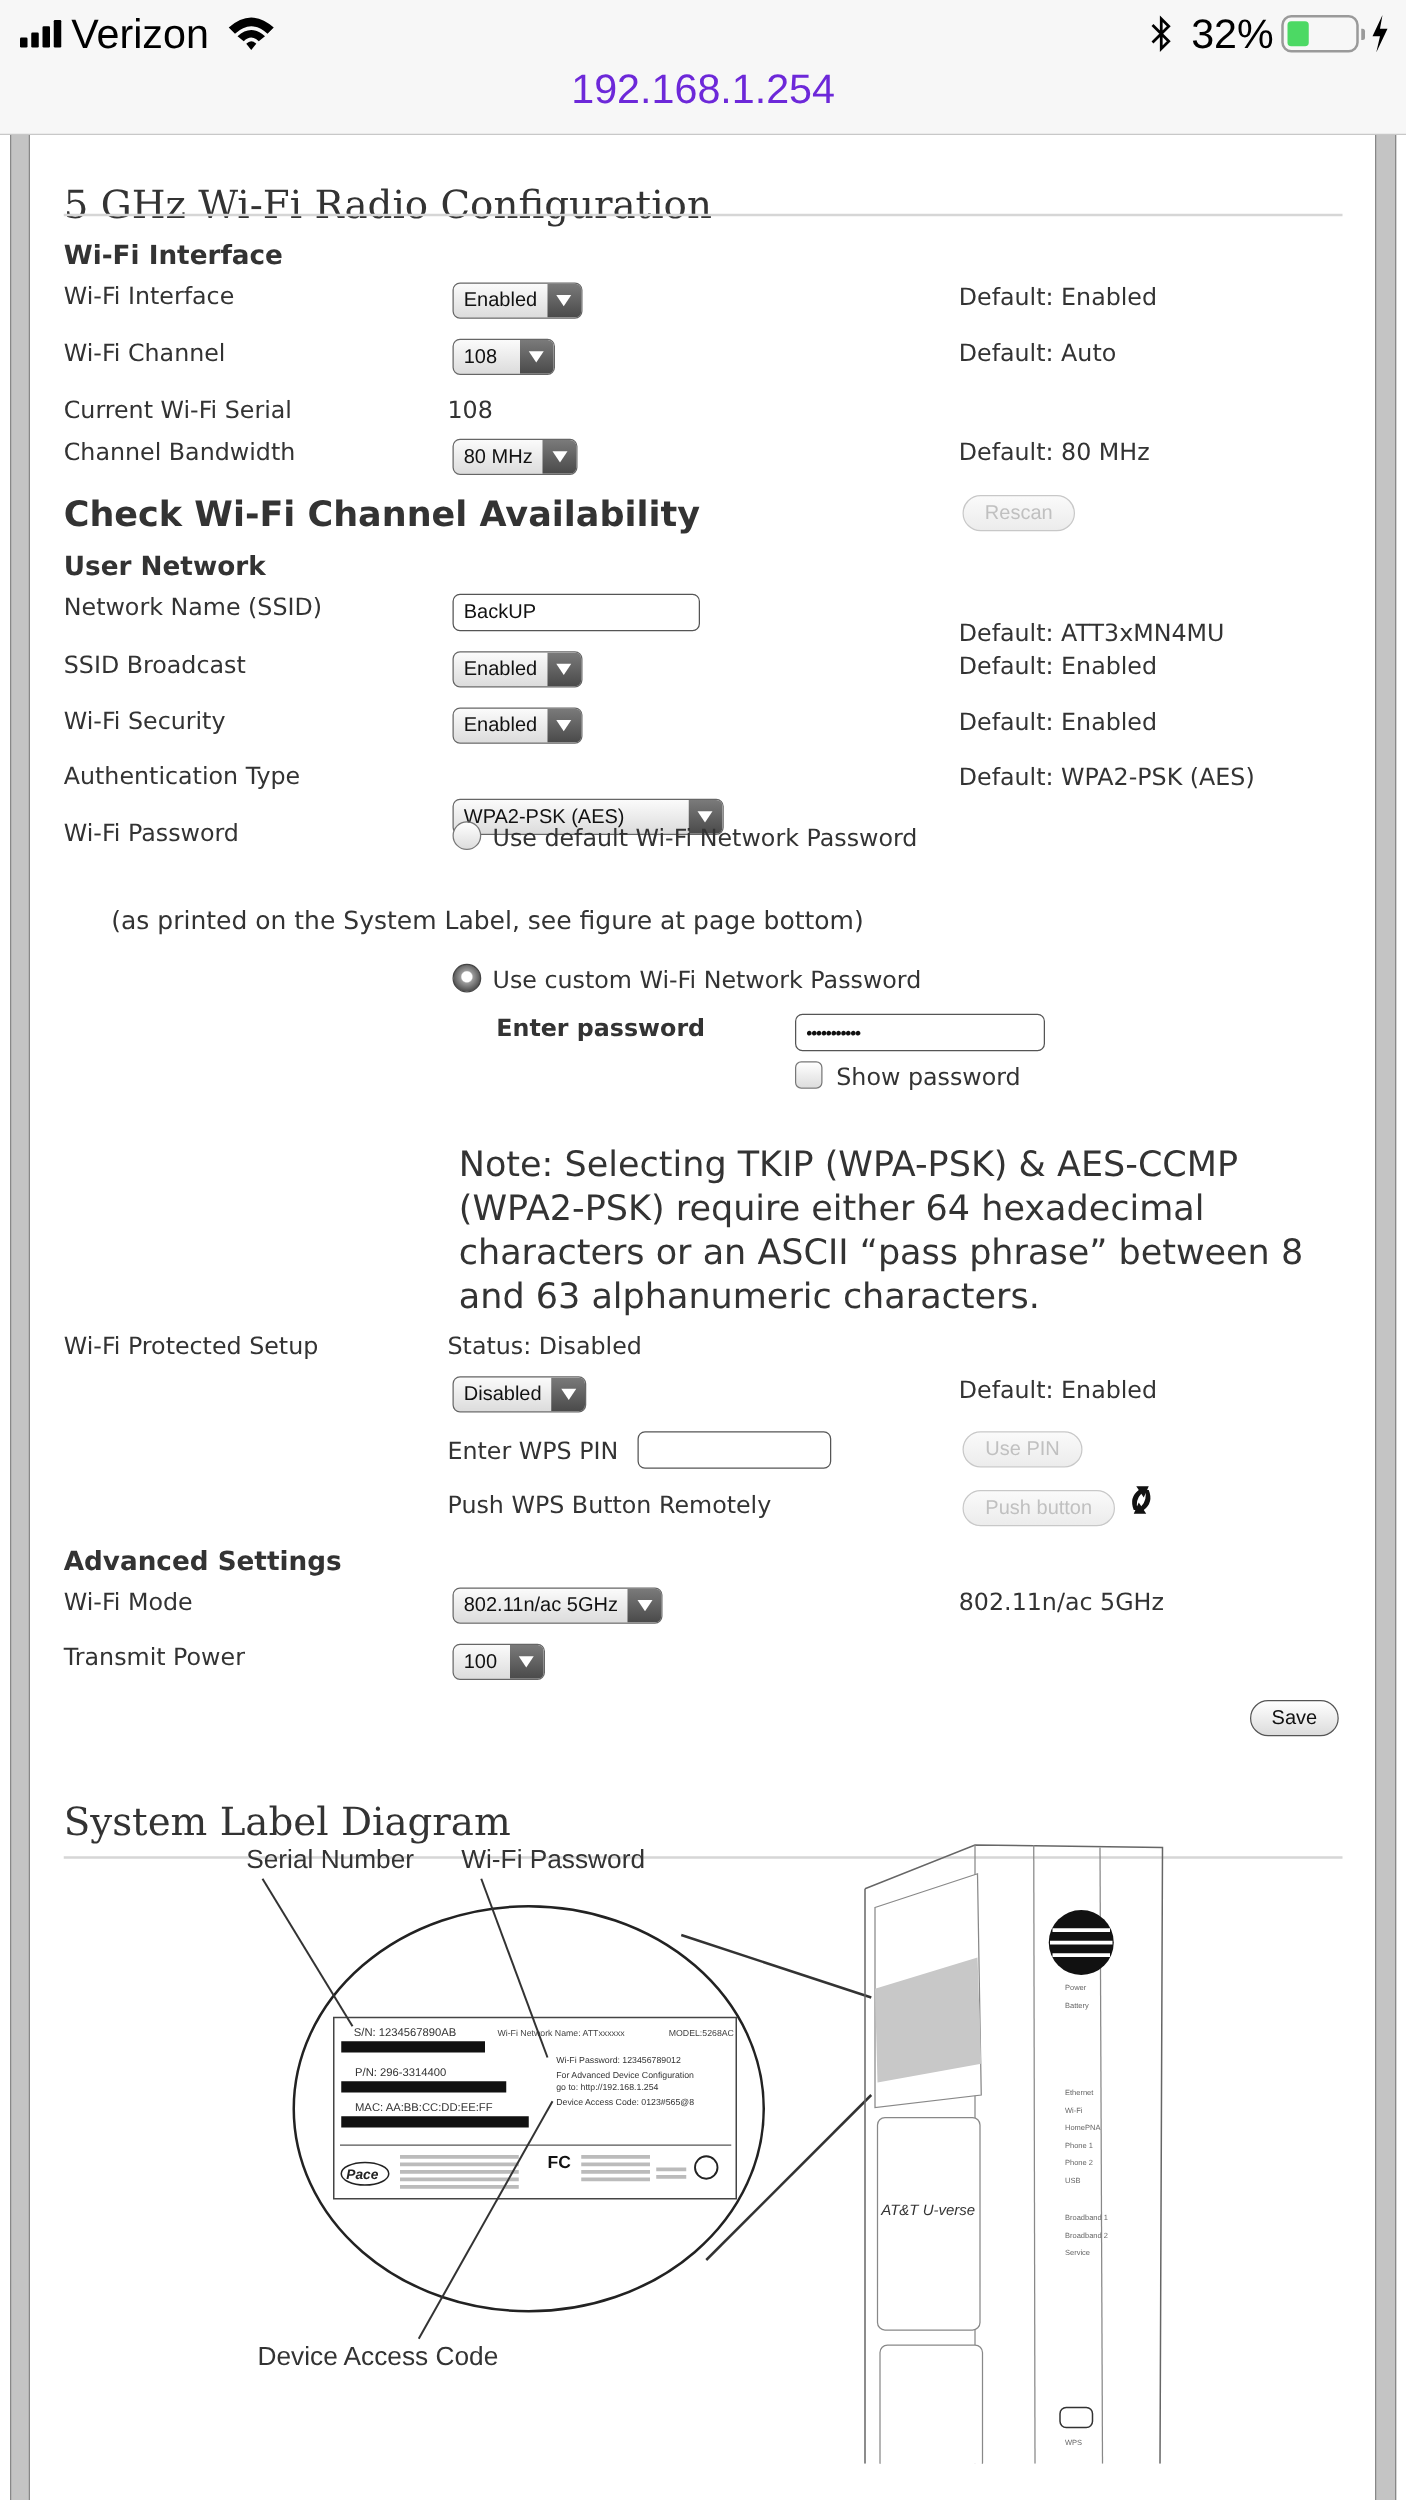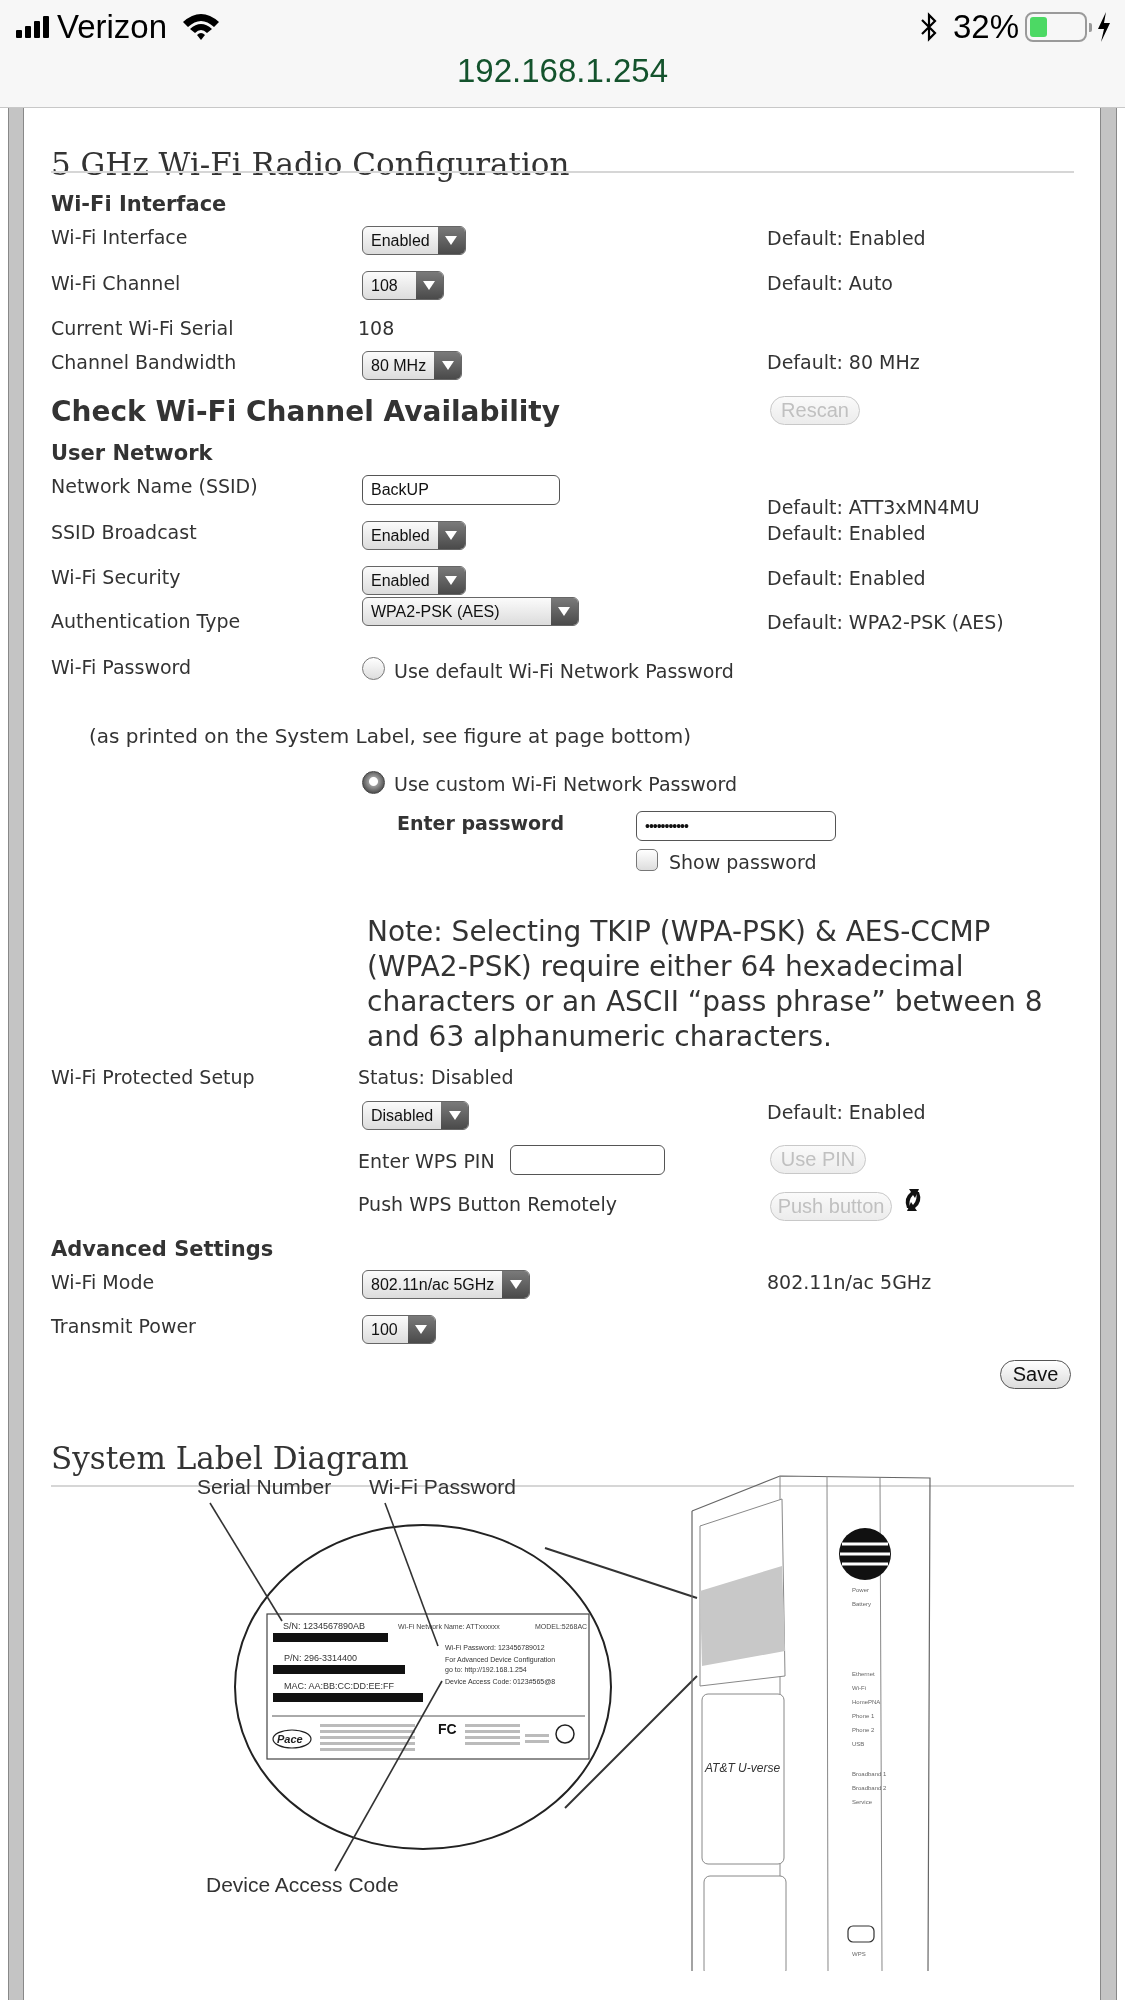--- a/index.html
+++ b/index.html
@@ -12,21 +12,21 @@
   .signal { display: flex; align-items: flex-end; gap: 3px; height: 22px; margin-right: 8px; }
   .signal span { display: block; width: 6px; background: #000; border-radius: 1px; }
   .wifi-ico { margin-left: 14px; width: 40px; height: 30px; }
   .status-time { position: absolute; left: 0; right: 0; top: 8px; text-align: center; font-family: "Liberation Sans", sans-serif; font-size: 33px; font-weight: bold; color: #000; }
   .status-right { position: absolute; right: 14px; top: 8px; display: flex; align-items: center; font-family: "Liberation Sans", sans-serif; font-size: 33px; color: #000; }
   .bt-ico { width: 20px; height: 32px; margin-right: 14px; }
   .battery { margin-left: 6px; width: 62px; height: 30px; border: 2px solid #9a9a9a; border-radius: 8px; position: relative; padding: 3px; }
   .battery .fill { height: 100%; background: #4cd964; border-radius: 3px; }
   .battery:after { content: ""; position: absolute; right: -7px; top: 9px; width: 3px; height: 9px; background: #9a9a9a; border-radius: 0 2px 2px 0; }
   .bolt-ico { width: 14px; height: 30px; margin-left: 10px; }
-  .url { position: absolute; left: 0; right: 0; top: 52px; text-align: center; font-family: "Liberation Sans", sans-serif; font-size: 33px; color: #14532d; }
+  .url { position: absolute; left: 0; right: 0; top: 52px; text-align: center; font-family: "Liberation Sans", sans-serif; font-size: 33px; color: #6d28d9; }
 
   
   .frame-left { position: absolute; left: 8px; top: 108px; width: 16px; height: 1892px; background: #c4c4c4; border-left: 1px solid #888; border-right: 1px solid #888; }
   .frame-right { position: absolute; left: 1100px; top: 108px; width: 17px; height: 1892px; background: #c4c4c4; border-left: 1px solid #888; border-right: 1px solid #888; }
 
   .abs { position: absolute; }
   .h-serif { font-family: "DejaVu Serif", serif; font-size: 31px; color: #333; }
   .rule { position: absolute; left: 51px; width: 1023px; height: 2px; background: #d6d6d6; }
   .sect { font-weight: bold; font-size: 21px; color: #333; }
   .big { font-weight: bold; font-size: 28px; color: #333; }
@@ -34,21 +34,21 @@
   .def { font-size: 19px; color: #333; }
 
   
   .sel { position: absolute; height: 29px; display: flex; border: 1px solid #666; border-radius: 6px; overflow: hidden; font-family: "Liberation Sans", sans-serif; font-size: 16px; color: #111; background: linear-gradient(#fbfbfb, #dcdcdc); }
   .sel .val { padding: 0 8px; line-height: 27px; white-space: nowrap; }
   .sel .arr { width: 27px; background: linear-gradient(#7a7a7a, #4a4a4a); display: flex; align-items: center; justify-content: center; }
   .sel .arr:after { content: ""; border-left: 6px solid transparent; border-right: 6px solid transparent; border-top: 9px solid #fff; }
 
   .txt { position: absolute; height: 30px; border: 1px solid #555; border-radius: 6px; background: #fff; font-family: "Liberation Sans", sans-serif; font-size: 16px; padding: 0 8px; line-height: 28px; color: #111; }
 
-  .pill { position: absolute; height: 29px; border: 1px solid #c8c8c8; border-radius: 15px; background: linear-gradient(#fafafa, #ececec); font-family: "Liberation Sans", sans-serif; font-size: 20px; color: #c0c0c0; text-align: center; line-height: 27px; }
+  .pill { position: absolute; height: 29px; border: 1px solid #c8c8c8; border-radius: 15px; background: linear-gradient(#fafafa, #ececec); font-family: "Liberation Sans", sans-serif; font-size: 16px; color: #c0c0c0; text-align: center; line-height: 27px; }
   .pill.active { border-color: #555; color: #111; background: linear-gradient(#ffffff, #dcdcdc); }
 
   .radio { position: absolute; width: 23px; height: 23px; border-radius: 50%; border: 1px solid #777; background: linear-gradient(#fff, #ddd); }
   .radio.on { background: radial-gradient(circle at 50% 45%, #ffffff 0 4px, #9a9a9a 5px, #555 11px); border-color: #444; }
   .check { position: absolute; width: 22px; height: 22px; border-radius: 5px; border: 1px solid #777; background: linear-gradient(#fff, #ddd); }
 
   .note { font-size: 28px; line-height: 35px; color: #333; width: 720px; }
 
   
   .diagram { position: absolute; left: 180px; top: 1466px; width: 780px; height: 505px; }
@@ -136,21 +136,21 @@
 <div class="abs def" style="left:767px; top:522px;">Default: Enabled</div>
 
 <div class="abs lbl" style="left:51px; top:566px;">Wi-Fi Security</div>
 <div class="sel" style="left:362px; top:566px;">
   <span class="val">Enabled</span>
     <span class="arr"></span>
 </div>
 <div class="abs def" style="left:767px; top:567px;">Default: Enabled</div>
 
 <div class="abs lbl" style="left:51px; top:610px;">Authentication Type</div>
-<div class="sel" style="left:362px; top:597px;gap:43px;">
+<div class="sel" style="left:362px; top:639px;gap:43px;">
   <span class="val">WPA2-PSK (AES)</span>
     <span class="arr"></span>
 </div>
 <div class="abs def" style="left:767px; top:611px;">Default: WPA2-PSK (AES)</div>
 
 <div class="abs lbl" style="left:51px; top:656px;">Wi-Fi Password</div>
 <div class="radio" style="left:362px; top:657px;"></div>
 <div class="abs lbl" style="left:394px; top:660px;">Use default Wi-Fi Network Password</div>
 
 <div class="abs" style="left:89px; top:724px; font-size:20px; color:#333;">(as printed on the System Label, see figure at page bottom)</div>

